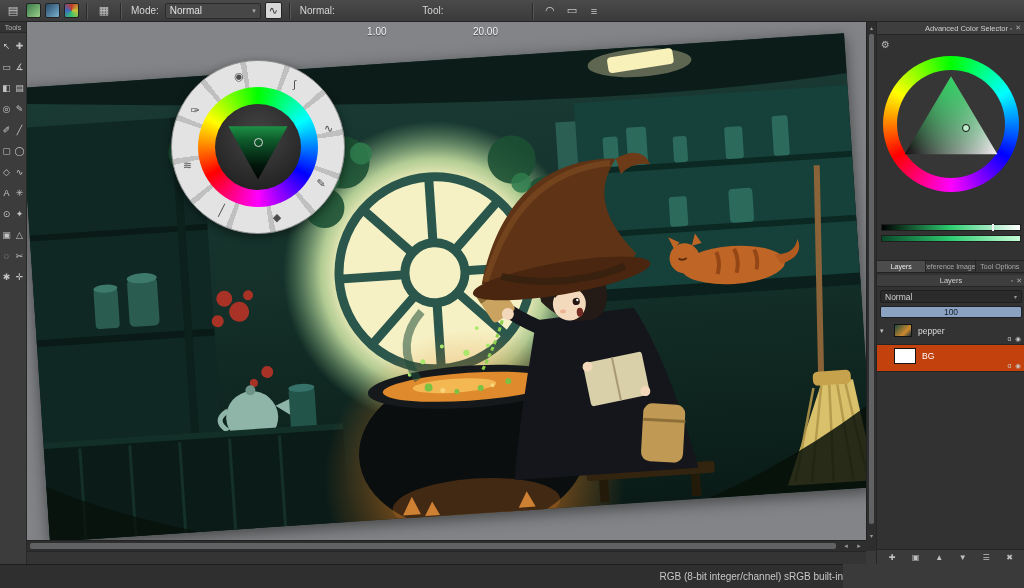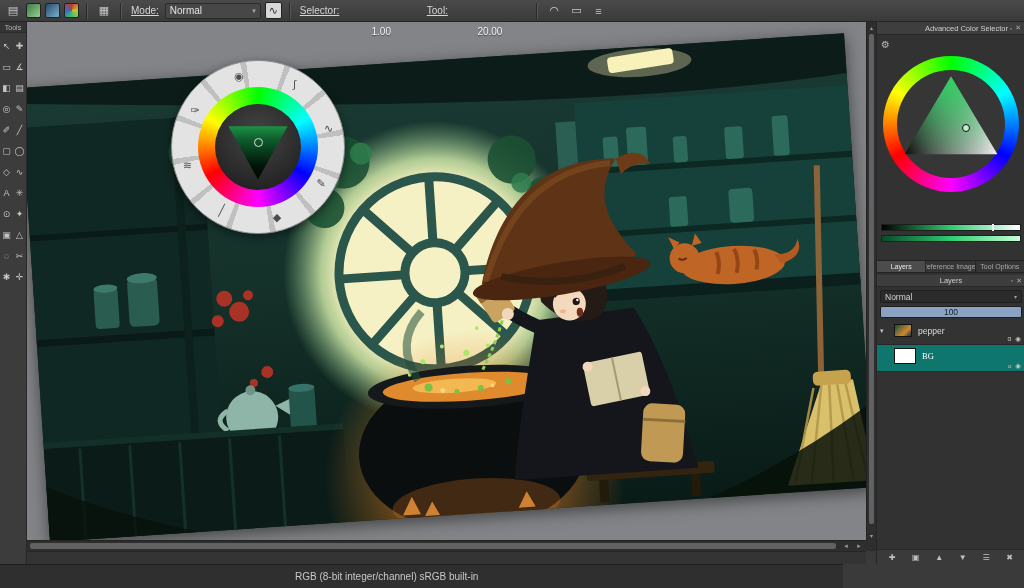--- a/index.html
+++ b/index.html
@@ -10,21 +10,21 @@
   .topbar { position:absolute; left:0; top:0; width:1024px; height:22px;
     background:linear-gradient(#4a4a4a,#3a3a3a); border-bottom:1px solid #242424;
     display:flex; align-items:center; gap:4px; padding:0 4px; color:#ccc; font-size:10px; }
   .tb-btn { width:18px; height:18px; display:flex; align-items:center; justify-content:center;
     font-size:11px; color:#c8c8c8; border-radius:2px; }
   .tb-thumb { width:15px; height:15px; border:1px solid #222; border-radius:2px; }
   .thumb-grad { background:linear-gradient(135deg,#3a7a4a,#9ad08a); }
   .thumb-pattern { background:linear-gradient(135deg,#274a66,#7ab0d0); }
   .thumb-color { background:conic-gradient(#c23a2a,#c8c23a,#3ac26a,#3a6ac2,#c23a2a); }
   .tb-sep { width:2px; height:16px; border-left:1px solid #2a2a2a; border-right:1px solid #565656; margin:0 3px; }
-  .tb-label { color:#d6d6d6; margin:0 2px;text-decoration:underline; }
+  .tb-label { color:#d6d6d6; margin:0 2px; }
   .combo { height:16px; min-width:96px; background:#474747; border:1px solid #2a2a2a; border-radius:2px;
     display:flex; align-items:center; justify-content:space-between; padding:0 4px; color:#e2e2e2; }
   .combo .arr { font-size:7px; color:#a8a8a8; margin-left:10px; }
   .brushpreset { width:17px; height:17px; background:#d8d8d8; border:1px solid #222; border-radius:2px;
     display:flex; align-items:center; justify-content:center; color:#333; font-size:11px; }
   .spinwrap { display:flex; align-items:center; gap:1px;margin-top:41px; }
   .spin { position:relative; width:72px; height:16px; background:#2c2c2c; border:1px solid #1f1f1f;
     border-radius:2px; overflow:hidden; display:flex; align-items:center; justify-content:center; }
   .spin .fill { position:absolute; left:0; top:0; bottom:0; background:#8ba2c2; }
   .spin .val { position:relative; z-index:1; color:#f4f4f4; text-shadow:0 1px 1px rgba(0,0,0,.5); font-size:10px; }
@@ -112,35 +112,35 @@
     justify-content:center; }
   .dk-blend { position:absolute; left:3px; top:268px; width:142px; height:13px; background:#2b2b2b;
     border:1px solid #1e1e1e; border-radius:2px; display:flex; align-items:center;
     justify-content:space-between; padding:0 4px; font-size:8.5px; color:#d2d2d2; }
   .dk-blend .arr { font-size:6px; color:#999; }
   .dk-opacity { position:absolute; left:3px; top:284px; width:142px; height:12px;
     background:#8ba2c2; border:1px solid #1e1e1e; border-radius:2px; display:flex; align-items:center;
     justify-content:center; font-size:8.5px; color:#15202e; }
   .layer-row { position:absolute; left:0; width:148px; background:#333; color:#ddd; font-size:8.5px;
     border-bottom:1px solid #262626; }
-  .layer-row.selected { background:#0f766e; color:#fff;font-family:Liberation Serif, serif; }
+  .layer-row.selected { background:#c2410c; color:#fff; }
   .row-main { display:flex; align-items:center; gap:6px; padding:3px 3px 0 3px; }
   .expander { width:8px; font-size:7px; color:#c2c2c2; }
   .lthumb { width:18px; height:13px; border:1px solid #141414; }
   .lthumb-pepper { background:linear-gradient(135deg,#1d4a3c,#d08a2e 65%,#16333c); }
   .lthumb-bg { width:22px; height:16px; background:#fff; }
   .badges { position:absolute; right:4px; bottom:1px; display:flex; gap:4px; font-size:6.5px; color:#c6c6c6; }
   .dk-buttons { position:absolute; left:0; bottom:0; width:148px; height:15px; background:#3a3a3a;
     border-top:1px solid #262626; display:flex; align-items:center; justify-content:space-evenly;
     font-size:8px; color:#c0c0c0; }
   .dk-buttons .dkb { width:16px; text-align:center; }
 
   
   .statusbar { position:absolute; left:0; top:564px; width:843px; height:24px; background:#2f2f2f;
-    border-top:1px solid #1d1d1d; display:flex; align-items:center; font-size:10px; color:#c8c8c8; }
+    border-top:1px solid #1d1d1d; display:flex; align-items:center; font-size:10px; color:#c8c8c8;justify-content:flex-end; }
   .sb-profile { margin-left:295px; }
   .sb-right { margin-left:auto; display:flex; align-items:center; gap:8px; margin-right:8px; }
   .sb-sep { width:1px; height:12px; background:#1d1d1d; border-right:1px solid #4a4a4a; }
   .sb-mem { width:40px; height:8px; background:#242424; border:1px solid #454545; }
   .sb-mem i { display:block; height:100%; width:55%; background:#555; }
   .sb-zoom { position:relative; width:64px; height:3px; background:#5a5a5a; border-radius:2px; }
   .sb-zoom-handle { position:absolute; left:40%; top:50%; width:9px; height:9px; margin:-4.5px 0 0 -4.5px;
     background:#8e8e8e; border:1px solid #1f1f1f; border-radius:50%; }
 </style>
 </head>
@@ -156,21 +156,21 @@
     <div class="tb-sep"></div>
     <div class="tb-btn">▦</div>
     <div class="tb-sep"></div>
     <span class="tb-label">Mode:</span>
     <div class="combo">
       <span>Normal</span>
       <span class="arr">▾</span>
     </div>
     <div class="brushpreset">∿</div>
     <div class="tb-sep"></div>
-    <span class="tb-label">Selector:</span>
+    <span class="tb-label">Normal:</span>
     <div class="spinwrap">
       <div class="spin">
         <span class="fill" style="width:78%;"></span>
         <span class="val">1.00</span>
       </div>
       <div class="spin-arrows">
         <span>▴</span>
         <span>▾</span>
       </div>
     </div>

